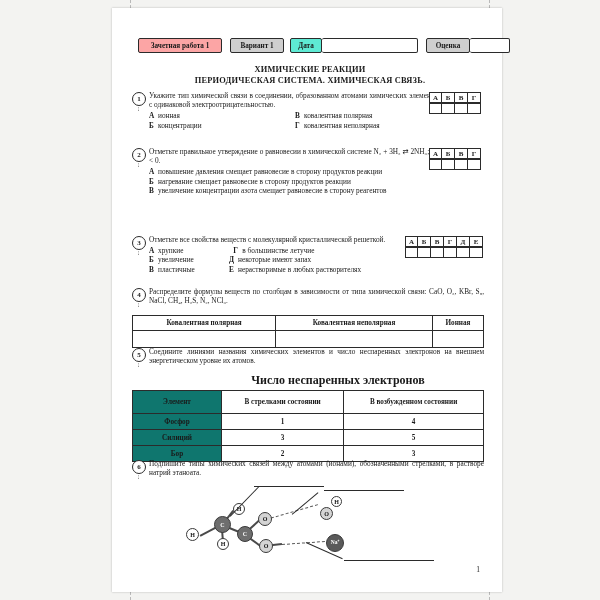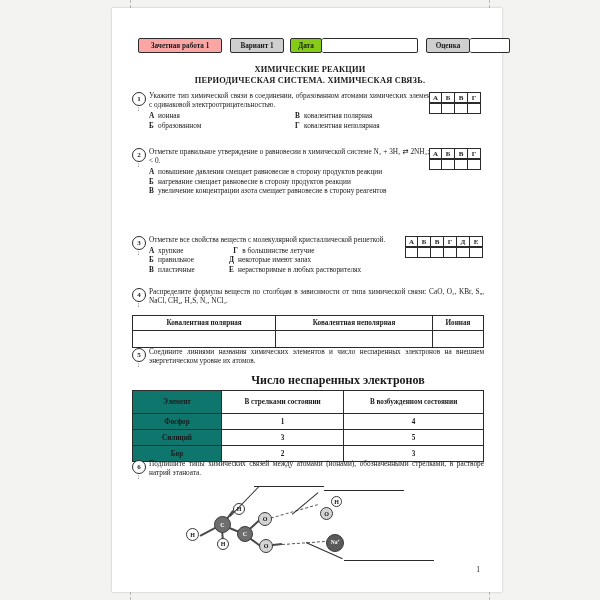--- a/index.html
+++ b/index.html
@@ -46,21 +46,21 @@
     height:15px;
     font-size:7.2px;
     font-weight:bold;
     line-height:15px;
     text-align:center;
     box-sizing:border-box;
     background:#fff;
   }
   .hdr-zach{left:0;top:0;width:84px;background:#fca5a5;}
   .hdr-var{left:92px;top:0;width:54px;background:#cfcfcf;}
-  .hdr-data{left:152px;top:0;width:32px;background:#84cc16;}
+  .hdr-data{left:152px;top:0;width:32px;background:#5eead4;}
   .hdr-dataline{left:184px;top:0;width:96px;background:#fff;border-left:none;}
   .hdr-oc{left:288px;top:0;width:44px;background:#cfcfcf;}
   .hdr-ocline{left:332px;top:0;width:40px;background:#fff;border-left:none;}
 
   .title{
     position:absolute;left:26px;top:56px;width:344px;
     text-align:center;font-weight:bold;font-size:8.4px;line-height:11px;
     letter-spacing:.2px;
   }
 
@@ -171,21 +171,21 @@
         <div class="opt-row" style="margin-top:2px;">
           <div class="opt-col">
             <span class="ltr">А</span><span>ионная</span>
           </div>
           <div class="opt-col">
             <span class="ltr">В</span><span>ковалентная полярная</span>
           </div>
         </div>
         <div class="opt-row">
           <div class="opt-col">
-            <span class="ltr">Б</span><span>образованном</span>
+            <span class="ltr">Б</span><span>концентрации</span>
           </div>
           <div class="opt-col">
             <span class="ltr">Г</span><span>ковалентная неполярная</span>
           </div>
         </div>
       </div>
       <div class="grid" style="left:297px;top:0;">
         <div class="cell">А</div>
         <div class="cell">Б</div>
         <div class="cell">В</div>
@@ -238,21 +238,21 @@
         <div class="opt-row" style="margin-top:2px;">
           <div class="opt-col" style="width:80px;">
             <span class="ltr">А</span><span>хрупкие</span>
           </div>
           <div class="opt-col" style="width:190px;padding-left:6px;">
             <span class="ltr">Г</span><span>в большинстве летучие</span>
           </div>
         </div>
         <div class="opt-row">
           <div class="opt-col" style="width:80px;">
-            <span class="ltr">Б</span><span>правильное</span>
+            <span class="ltr">Б</span><span>увеличение</span>
           </div>
           <div class="opt-col" style="width:190px;">
             <span class="ltr">Д</span><span>некоторые имеют запах</span>
           </div>
         </div>
         <div class="opt-row">
           <div class="opt-col" style="width:80px;">
             <span class="ltr">В</span><span>пластичные</span>
           </div>
           <div class="opt-col" style="width:190px;">

